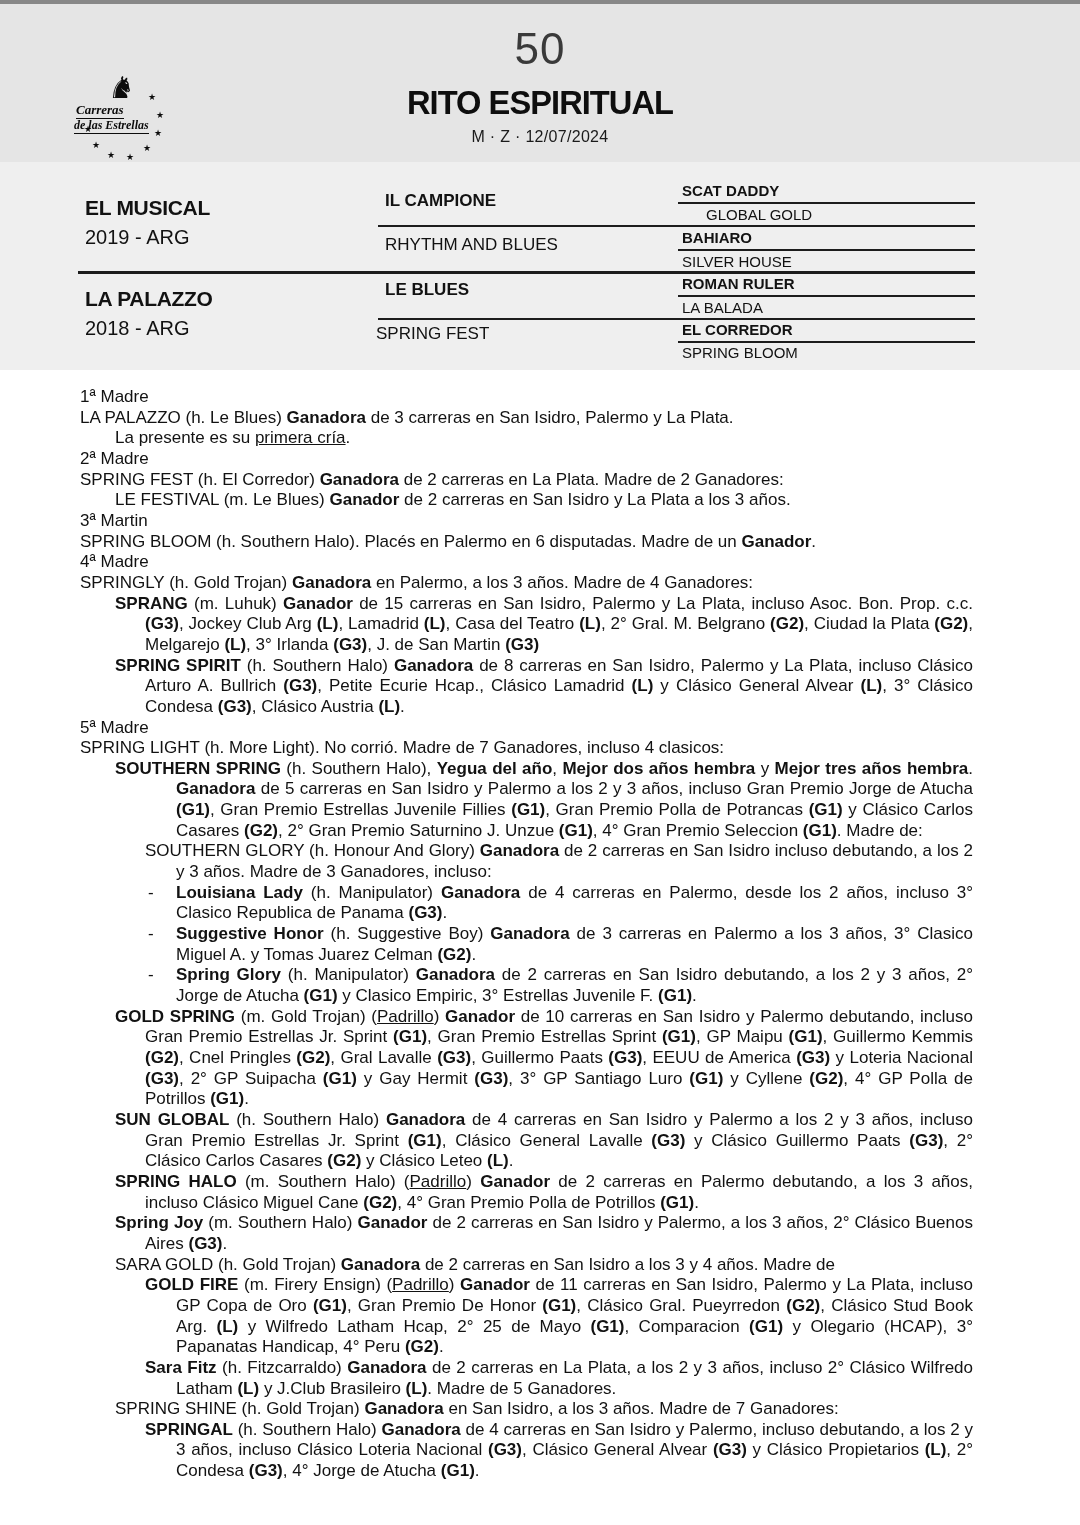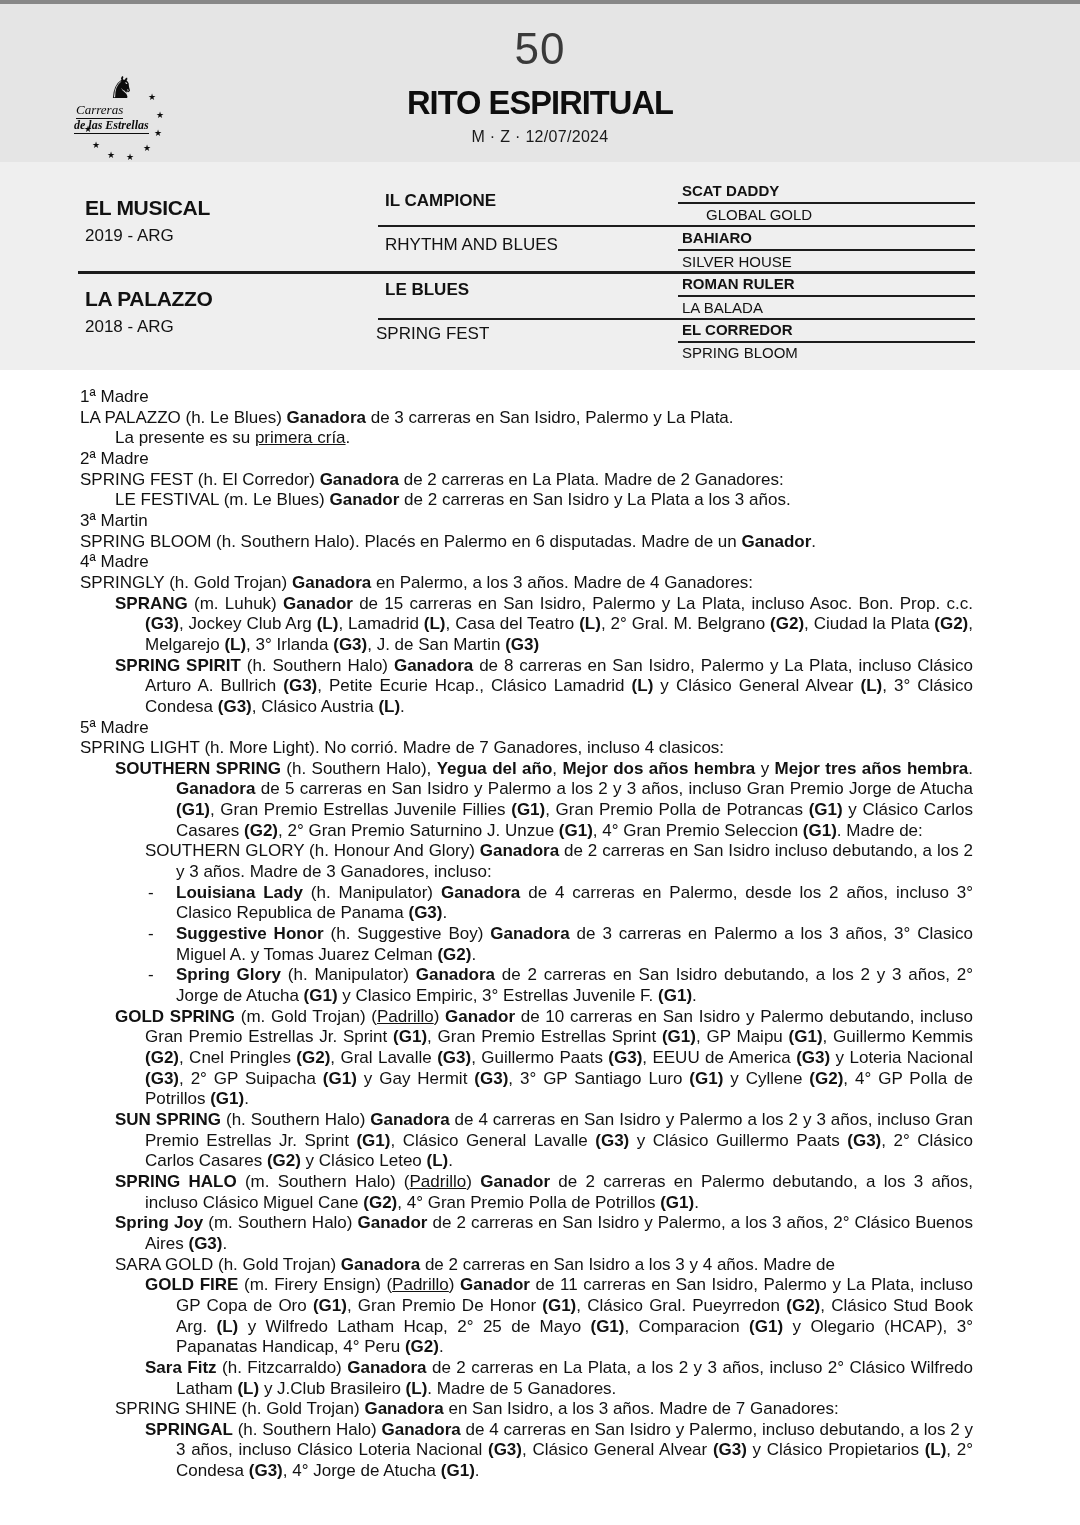--- a/index.html
+++ b/index.html
@@ -12,28 +12,28 @@
         font-size:44px;font-weight:200;color:#3a3a3a;letter-spacing:1px}
   .title{position:absolute;left:0;top:79px;width:1080px;text-align:center;
         font-size:34px;font-weight:800;letter-spacing:-1px;color:#0e0e0e;transform:scaleX(.96)}
   .subtitle{position:absolute;left:0;top:124px;width:1080px;text-align:center;
         font-size:16px;color:#1a1a1a;letter-spacing:.3px}
   
   .logo{position:absolute;left:74px;top:72px;width:100px;height:86px}
   .logo .horse{position:absolute;left:34px;top:-6px;font-size:30px;color:#0c0c0c;
         font-family:"DejaVu Sans",sans-serif;transform:scaleX(-1)}
   .logo .t1{position:absolute;left:2px;top:26px;font-family:"Liberation Serif",serif;
-        font-style:italic;font-weight:400;font-size:13px;color:#0c0c0c;border-bottom:1px solid #0c0c0c}
+        font-style:italic;font-weight:700;font-size:13px;color:#0c0c0c;border-bottom:1px solid #0c0c0c}
   .logo .t2{position:absolute;left:0px;top:42px;font-family:"Liberation Serif",serif;
         font-style:italic;font-weight:700;font-size:12px;color:#0c0c0c;border-bottom:1px solid #0c0c0c}
   .logo .star{position:absolute;font-size:9px;color:#0c0c0c;font-family:"DejaVu Sans",sans-serif}
   
   .pp{position:absolute;white-space:nowrap}
   .gen1n{font-size:21px;font-weight:800;letter-spacing:-.3px}
-  .gen1d{font-size:17px}
+  .gen1d{font-size:20px}
   .gen2{font-size:17px}
   .gen3{font-size:15px}
   .bold{font-weight:700}
   .pline{position:absolute;background:#1c1c1c}
   
   .notes{position:absolute;left:80px;top:383px;width:893px;font-size:17px;
         line-height:20.65px;text-align:justify;color:#121212}
   .para{position:relative}
   .para.madre{}
   .para .dash-mark{position:absolute;left:68px;top:0}
@@ -109,21 +109,21 @@
       <div class="para" style="padding-left: 65px; text-indent: -30px;"><b>SPRANG</b> (m. Luhuk) <b>Ganador</b> de 15 carreras en San Isidro, Palermo y La Plata, incluso Asoc. Bon. Prop. c.c.<b>(G3)</b>, Jockey Club Arg <b>(L)</b>, Lamadrid <b>(L)</b>, Casa del Teatro <b>(L)</b>, 2° Gral. M. Belgrano <b>(G2)</b>, Ciudad la Plata <b>(G2)</b>, Melgarejo <b>(L)</b>, 3° Irlanda <b>(G3)</b>, J. de San Martin <b>(G3)</b></div>
       <div class="para" style="padding-left: 65px; text-indent: -30px;"><b>SPRING SPIRIT</b> (h. Southern Halo) <b>Ganadora</b> de 8 carreras en San Isidro, Palermo y La Plata, incluso Clásico Arturo A. Bullrich <b>(G3)</b>, Petite Ecurie Hcap., Clásico Lamadrid <b>(L)</b> y Clásico General Alvear <b>(L)</b>, 3° Clásico Condesa <b>(G3)</b>, Clásico Austria <b>(L)</b>.</div>
       <div class="para madre" style="padding-left: 0px; text-indent: 0px;">5ª Madre</div>
       <div class="para" style="padding-left: 35px; text-indent: -35px;">SPRING LIGHT (h. More Light). No corrió. Madre de 7 Ganadores, incluso 4 clasicos:</div>
       <div class="para" style="padding-left: 96px; text-indent: -61px;"><b>SOUTHERN SPRING</b> (h. Southern Halo), <b>Yegua del año</b>, <b>Mejor dos años hembra</b> y <b>Mejor tres años hembra</b>. <b>Ganadora</b> de 5 carreras en San Isidro y Palermo a los 2 y 3 años, incluso Gran Premio Jorge de Atucha <b>(G1)</b>, Gran Premio Estrellas Juvenile Fillies <b>(G1)</b>, Gran Premio Polla de Potrancas <b>(G1)</b> y Clásico Carlos Casares <b>(G2)</b>, 2° Gran Premio Saturnino J. Unzue <b>(G1)</b>, 4° Gran Premio Seleccion <b>(G1)</b>. Madre de:</div>
       <div class="para" style="padding-left: 96px; text-indent: -31px;">SOUTHERN GLORY (h. Honour And Glory) <b>Ganadora</b> de 2 carreras en San Isidro incluso debutando, a los 2 y 3 años. Madre de 3 Ganadores, incluso:</div>
       <div class="para" style="padding-left: 96px; text-indent: 0px;"><span class="dash-mark">-</span><b>Louisiana Lady</b> (h. Manipulator) <b>Ganadora</b> de 4 carreras en Palermo, desde los 2 años, incluso 3° Clasico Republica de Panama <b>(G3)</b>.</div>
       <div class="para" style="padding-left: 96px; text-indent: 0px;"><span class="dash-mark">-</span><b>Suggestive Honor</b> (h. Suggestive Boy) <b>Ganadora</b> de 3 carreras en Palermo a los 3 años, 3° Clasico Miguel A. y Tomas Juarez Celman <b>(G2)</b>.</div>
       <div class="para" style="padding-left: 96px; text-indent: 0px;"><span class="dash-mark">-</span><b>Spring Glory</b> (h. Manipulator) <b>Ganadora</b> de 2 carreras en San Isidro debutando, a los 2 y 3 años, 2° Jorge de Atucha <b>(G1)</b> y Clasico Empiric, 3° Estrellas Juvenile F. <b>(G1)</b>.</div>
       <div class="para" style="padding-left: 65px; text-indent: -30px;"><b>GOLD SPRING</b> (m. Gold Trojan) (<span class="u">Padrillo</span>) <b>Ganador</b> de 10 carreras en San Isidro y Palermo debutando, incluso Gran Premio Estrellas Jr. Sprint <b>(G1)</b>, Gran Premio Estrellas Sprint <b>(G1)</b>, GP Maipu <b>(G1)</b>, Guillermo Kemmis <b>(G2)</b>, Cnel Pringles <b>(G2)</b>, Gral Lavalle <b>(G3)</b>, Guillermo Paats <b>(G3)</b>, EEUU de America <b>(G3)</b> y Loteria Nacional <b>(G3)</b>, 2° GP Suipacha <b>(G1)</b> y Gay Hermit <b>(G3)</b>, 3° GP Santiago Luro <b>(G1)</b> y Cyllene <b>(G2)</b>, 4° GP Polla de Potrillos <b>(G1)</b>.</div>
-      <div class="para" style="padding-left: 65px; text-indent: -30px;"><b>SUN SPRING</b> (h. Southern Halo) <b>Ganadora</b> de 4 carreras en San Isidro y Palermo a los 2 y 3 años, incluso Gran Premio Estrellas Jr. Sprint <b>(G1)</b>, Clásico General Lavalle <b>(G3)</b> y Clásico Guillermo Paats <b>(G3)</b>, 2° Clásico Carlos Casares <b>(G2)</b> y Clásico Leteo <b>(L)</b>.</div>
+      <div class="para" style="padding-left: 65px; text-indent: -30px;"><b>SUN GLOBAL</b> (h. Southern Halo) <b>Ganadora</b> de 4 carreras en San Isidro y Palermo a los 2 y 3 años, incluso Gran Premio Estrellas Jr. Sprint <b>(G1)</b>, Clásico General Lavalle <b>(G3)</b> y Clásico Guillermo Paats <b>(G3)</b>, 2° Clásico Carlos Casares <b>(G2)</b> y Clásico Leteo <b>(L)</b>.</div>
       <div class="para" style="padding-left: 65px; text-indent: -30px;"><b>SPRING HALO</b> (m. Southern Halo) (<span class="u">Padrillo</span>) <b>Ganador</b> de 2 carreras en Palermo debutando, a los 3 años, incluso Clásico Miguel Cane <b>(G2)</b>, 4° Gran Premio Polla de Potrillos <b>(G1)</b>.</div>
       <div class="para" style="padding-left: 65px; text-indent: -30px;"><b>Spring Joy</b> (m. Southern Halo) <b>Ganador</b> de 2 carreras en San Isidro y Palermo, a los 3 años, 2° Clásico Buenos Aires <b>(G3)</b>.</div>
       <div class="para" style="padding-left: 65px; text-indent: -30px;">SARA GOLD (h. Gold Trojan) <b>Ganadora</b> de 2 carreras en San Isidro a los 3 y 4 años. Madre de</div>
       <div class="para" style="padding-left: 96px; text-indent: -31px;"><b>GOLD FIRE</b> (m. Firery Ensign) (<span class="u">Padrillo</span>) <b>Ganador</b> de 11 carreras en San Isidro, Palermo y La Plata, incluso GP Copa de Oro <b>(G1)</b>, Gran Premio De Honor <b>(G1)</b>, Clásico Gral. Pueyrredon <b>(G2)</b>, Clásico Stud Book Arg. <b>(L)</b> y Wilfredo Latham Hcap, 2° 25 de Mayo <b>(G1)</b>, Comparacion <b>(G1)</b> y Olegario (HCAP), 3° Papanatas Handicap, 4° Peru <b>(G2)</b>.</div>
       <div class="para" style="padding-left: 96px; text-indent: -31px;"><b>Sara Fitz</b> (h. Fitzcarraldo) <b>Ganadora</b> de 2 carreras en La Plata, a los 2 y 3 años, incluso 2° Clásico Wilfredo Latham <b>(L)</b> y J.Club Brasileiro <b>(L)</b>. Madre de 5 Ganadores.</div>
       <div class="para" style="padding-left: 65px; text-indent: -30px;">SPRING SHINE (h. Gold Trojan) <b>Ganadora</b> en San Isidro, a los 3 años. Madre de 7 Ganadores:</div>
       <div class="para" style="padding-left: 96px; text-indent: -31px;"><b>SPRINGAL</b> (h. Southern Halo) <b>Ganadora</b> de 4 carreras en San Isidro y Palermo, incluso debutando, a los 2 y 3 años, incluso Clásico Loteria Nacional <b>(G3)</b>, Clásico General Alvear <b>(G3)</b> y Clásico Propietarios <b>(L)</b>, 2° Condesa <b>(G3)</b>, 4° Jorge de Atucha <b>(G1)</b>.</div>
     </div>
 </div>
 

